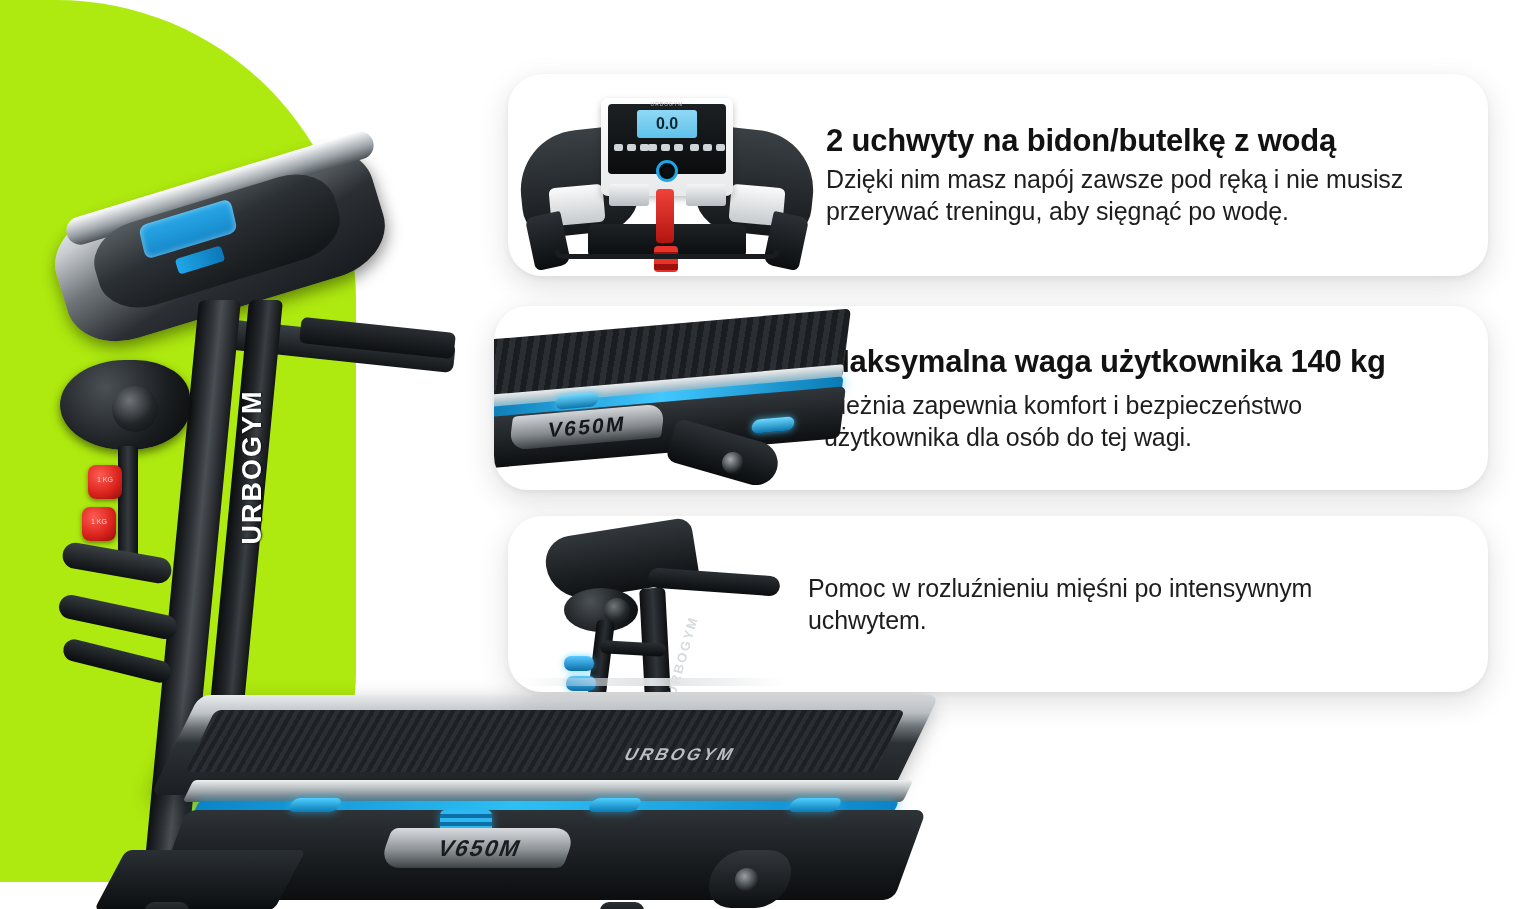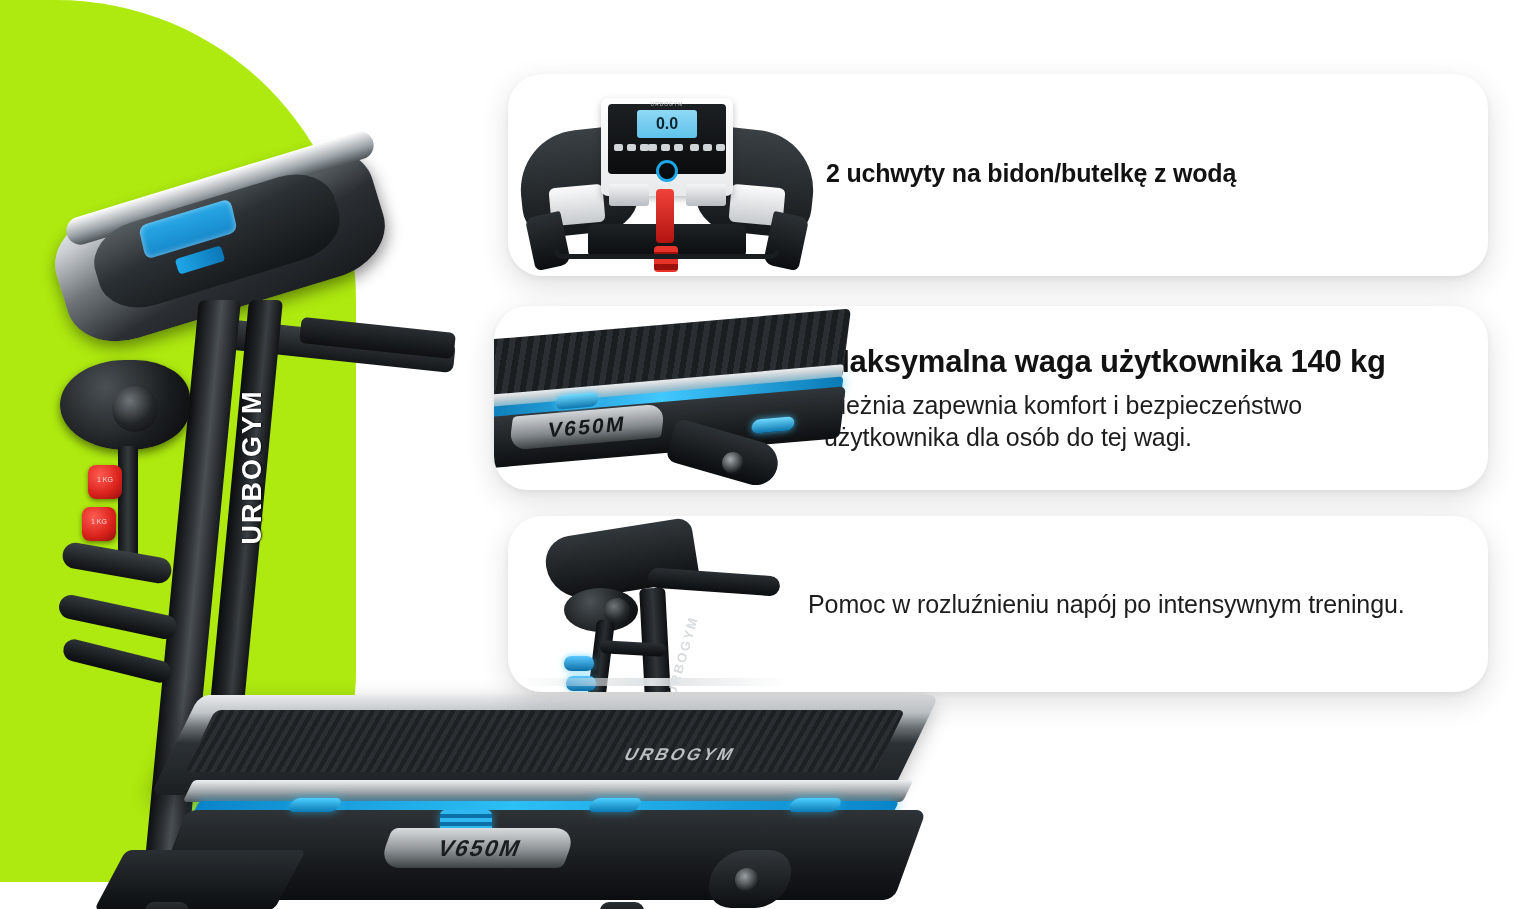--- a/index.html
+++ b/index.html
@@ -239,21 +239,21 @@
   .card-text{ flex:1 1 auto; padding-right:34px; }
 
   .f-title{
     font-weight:700; color:#121212; letter-spacing:-0.2px;
     font-family:"Liberation Sans", sans-serif;
   }
   .f-desc{
     color:#1d1d1d; font-family:"Liberation Sans", sans-serif;
     letter-spacing:-0.1px;
   }
-  #card-1 .f-title{ font-size:25px; line-height:36px; margin-bottom:4px; }
+  #card-1 .f-title{ font-size:31px; line-height:36px; margin-bottom:4px; }
   #card-1 .f-desc { font-size:25px; line-height:32px; max-width:590px; }
   #card-2 .f-title{ font-size:31px; line-height:36px; margin-bottom:9px; }
   #card-2 .f-desc { font-size:25px; line-height:32px; max-width:600px; }
   #card-3 .f-title{ font-size:31px; line-height:36px; margin-bottom:9px; padding-left:14px; }
   #card-3 .f-desc { font-size:25px; line-height:32px; max-width:600px; }
 
   
   .c1-hb-l, .c1-hb-r{
     position:absolute; top:56px; width:118px; height:104px;
     background:linear-gradient(180deg,#3a4044,#15181b);
@@ -530,20 +530,21 @@
       <div class="c1-holder-r"></div>
       <div class="c1-base"></div>
       <div class="c1-redkey"></div>
       <div class="c1-dbs"></div>
       <div class="c1-arm-l"></div>
       <div class="c1-arm-r"></div>
       <div class="c1-ubar"></div>
     </div>
     <div class="card-text">
       <div class="f-title">2 uchwyty na bidon/butelkę z wodą</div>
+      <div class="f-desc">Dzięki nim masz napój zawsze pod ręką i nie musisz przerywać treningu, aby sięgnąć po wodę.</div>
     </div>
   </div>
 
   <div class="card" id="card-2">
     <div class="card-media" id="media-2">
       <div class="c2-deck"></div>
       <div class="c2-chrome"></div>
       <div class="c2-blue"></div>
       <div class="c2-body"></div>
       <div class="c2-knob1"></div>
@@ -568,17 +569,17 @@
       <div class="c3-knob"></div>
       <div class="c3-post"></div>
       <div class="c3-post2"></div>
       <div class="c3-cross"></div>
       <div class="c3-blue1"></div>
       <div class="c3-blue2"></div>
       <div class="c3-logo">URBOGYM</div>
       <div class="c3-floor"></div>
     </div>
     <div class="card-text">
-      <div class="f-desc">Pomoc w rozluźnieniu napój po intensywnym treningu.</div>
+      <div class="f-desc">Pomoc w rozluźnieniu mięśni po intensywnym uchwytem.</div>
     </div>
   </div>
 
 </div>
 
 </body></html>

